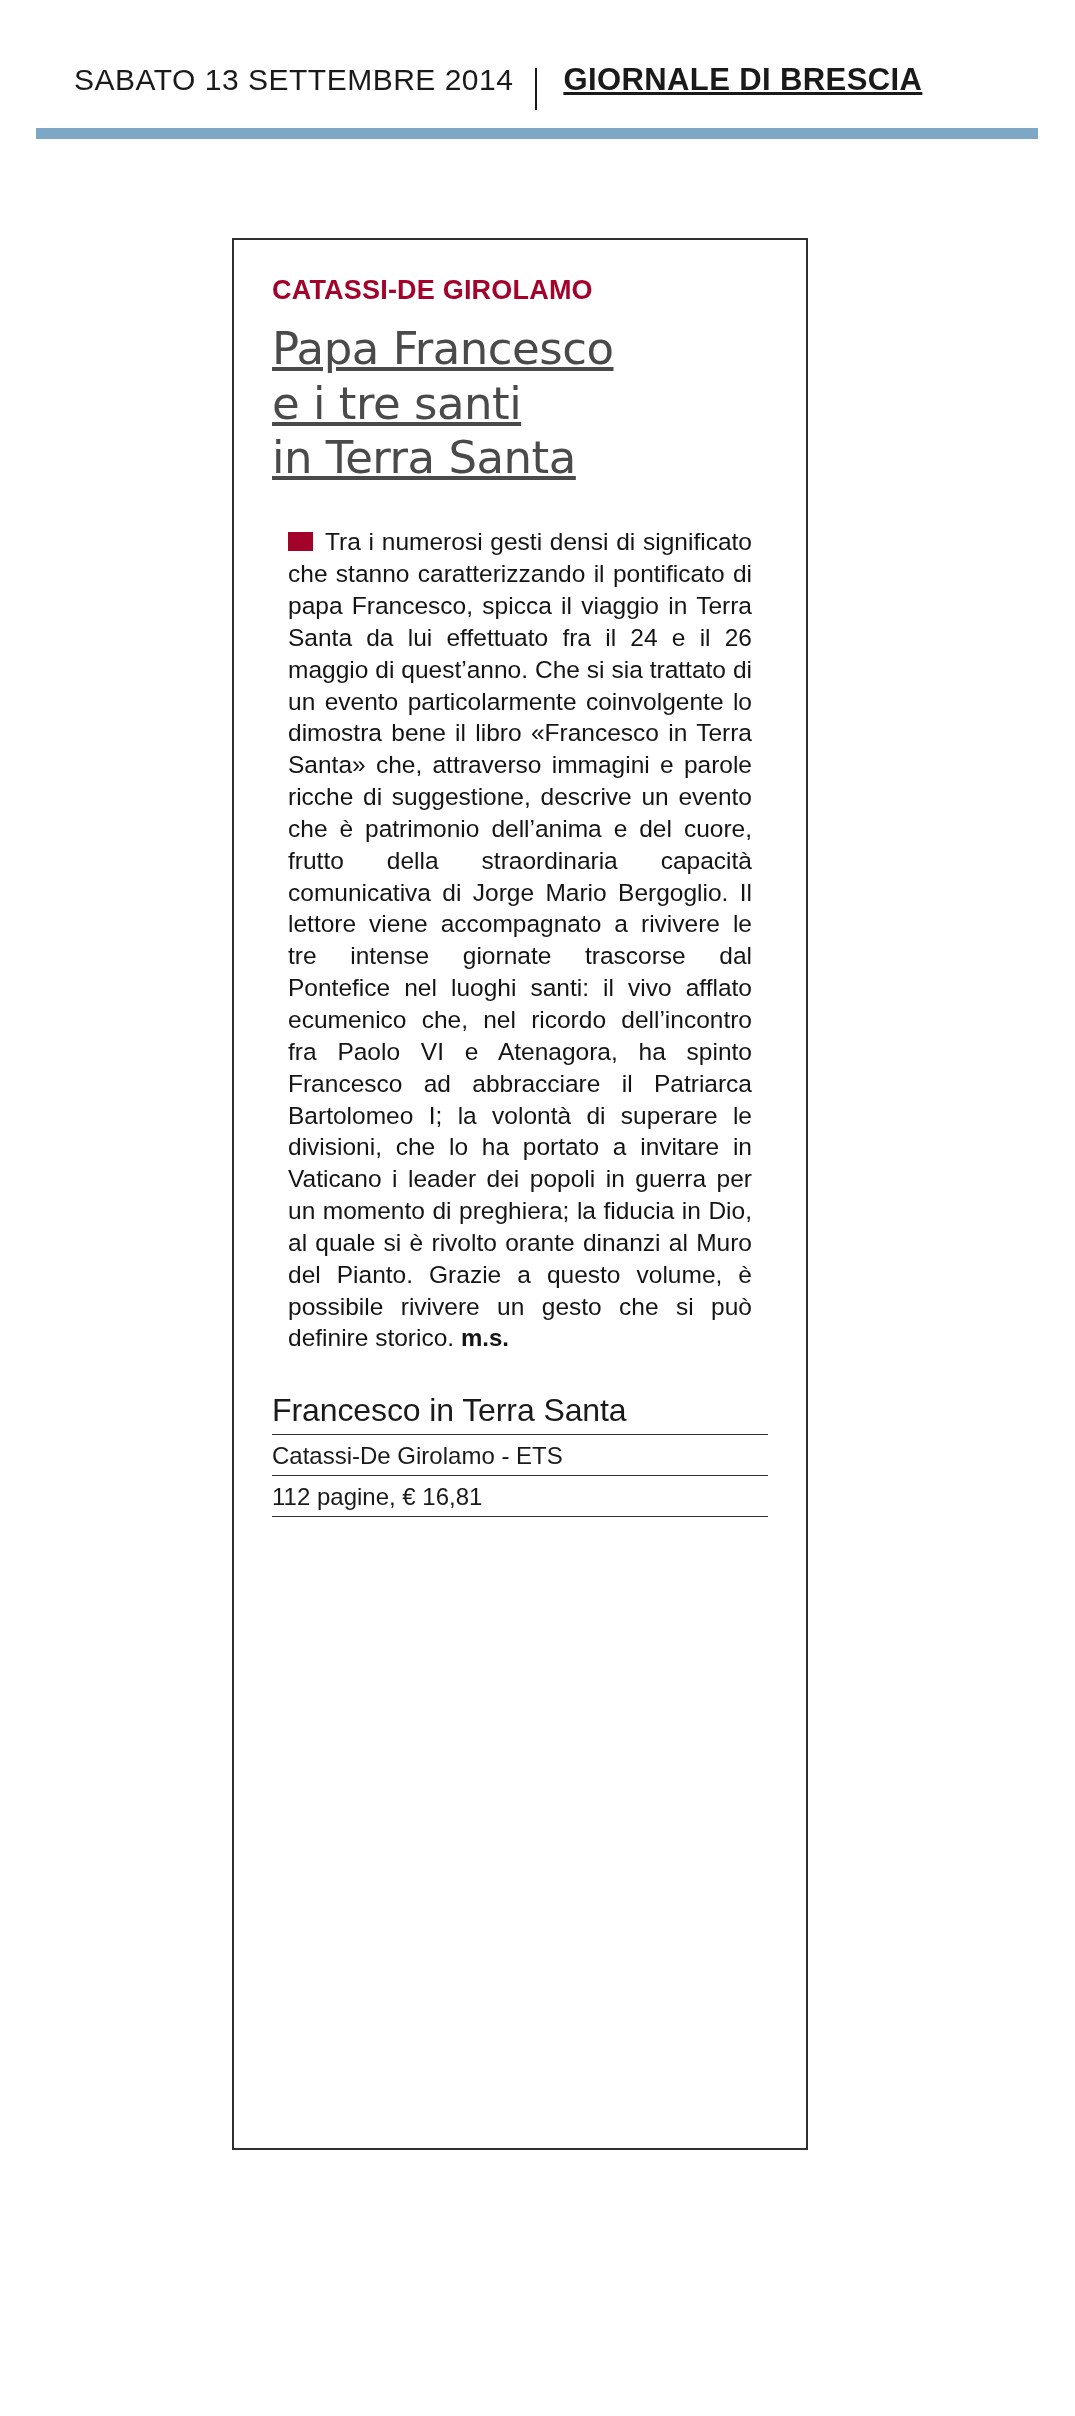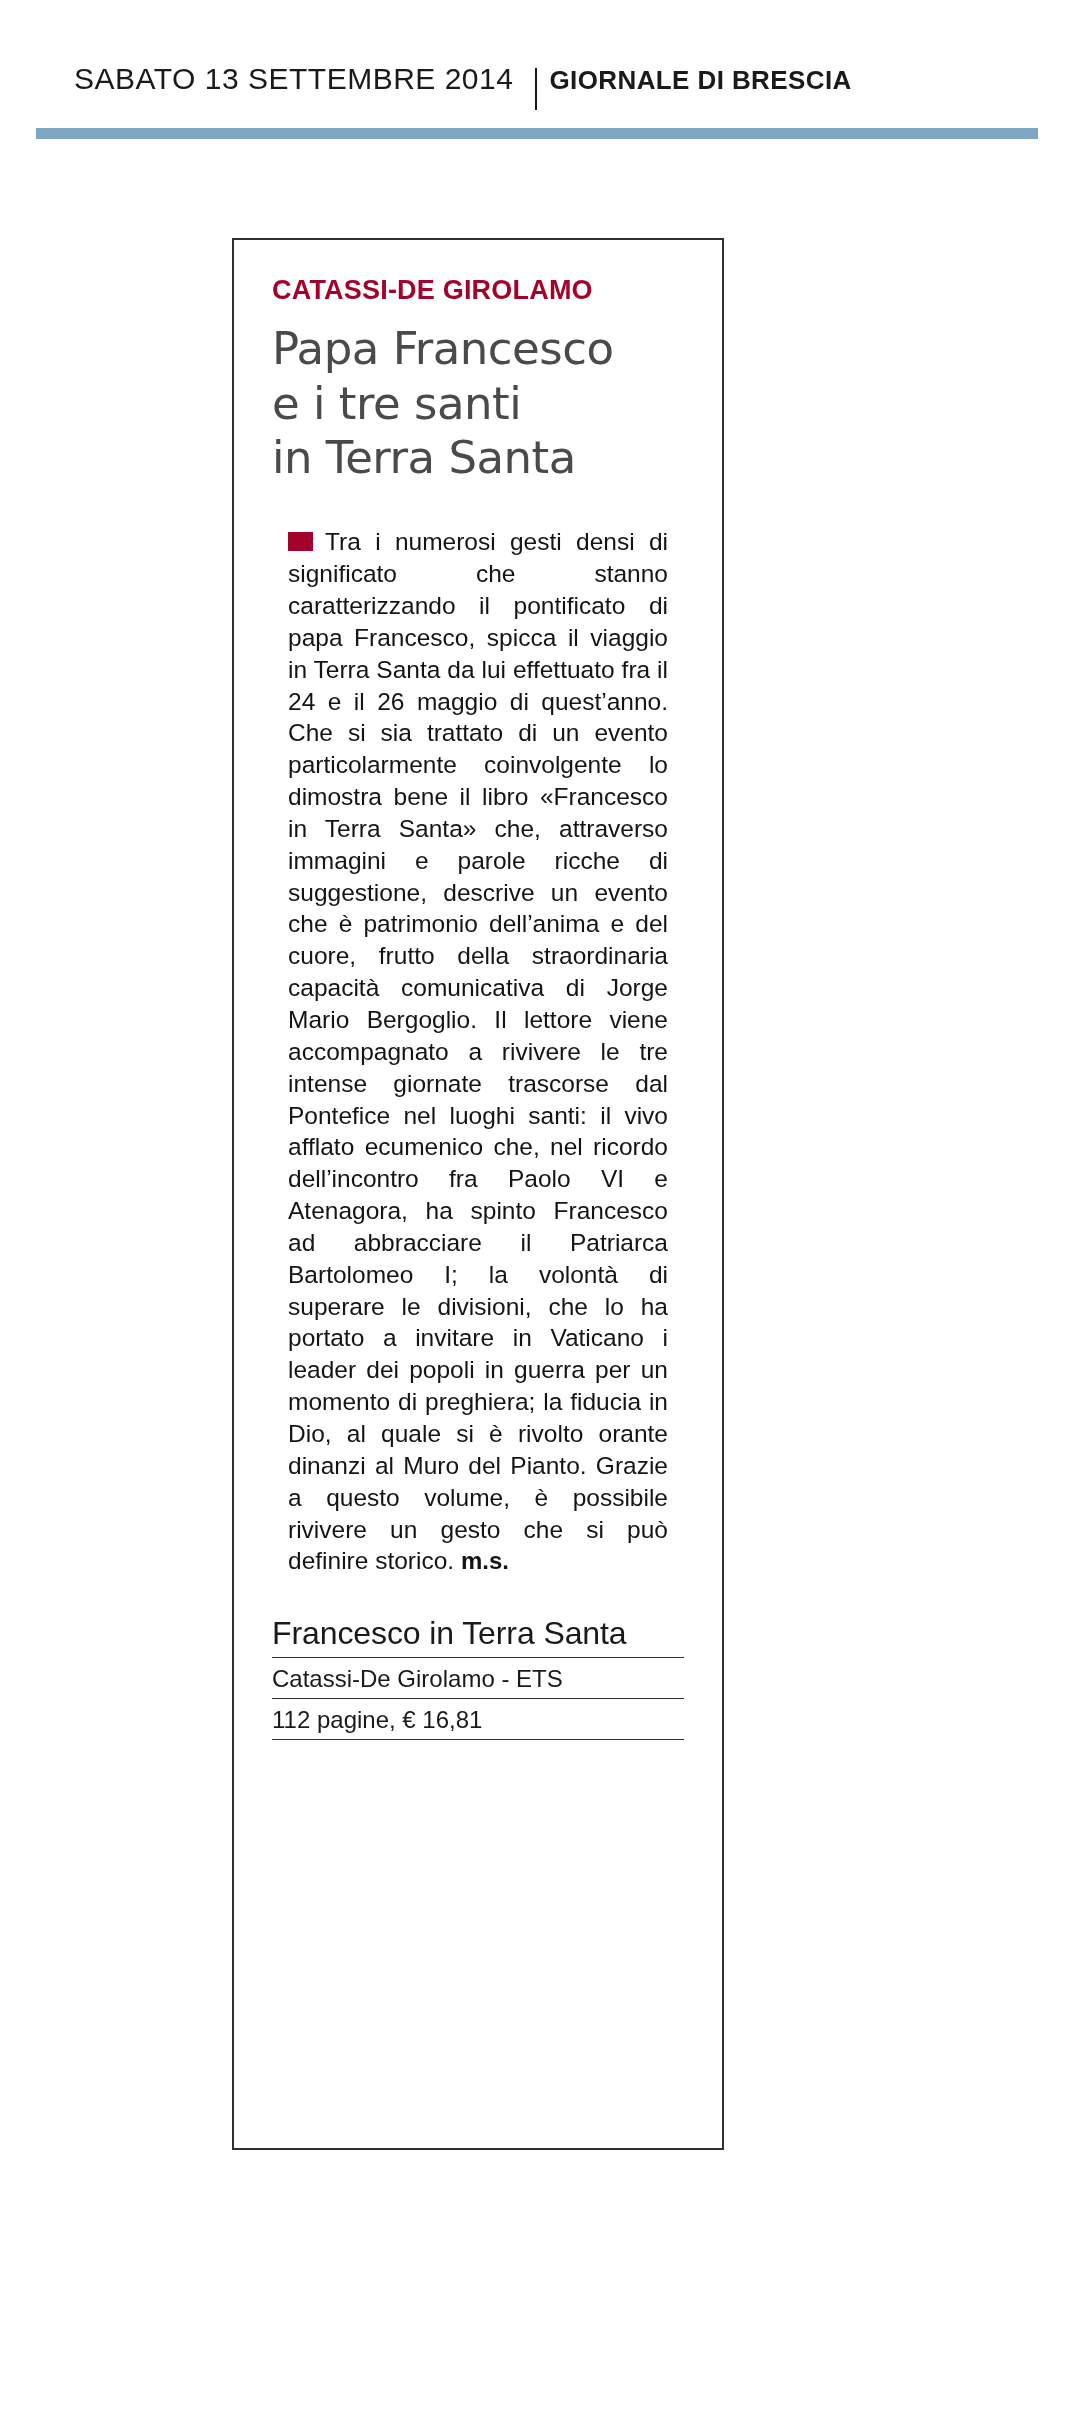--- a/index.html
+++ b/index.html
@@ -36,41 +36,42 @@
   }
   .masthead-divider {
     width: 2px;
     align-self: stretch;
     background: #1a1a1a;
     height: 42px;
     position: relative;
     top: 6px;
   }
   .masthead-title {
-    font-size: 26px;
+    font-size: 31px;
     font-weight: bold;
     letter-spacing: 0.4px;
-    padding-left: 12px;
+    padding-left: 26px;
     white-space: nowrap;
+    text-decoration: underline;
   }
   .masthead-rule {
     position: absolute;
     left: 36px;
     top: 128px;
     width: 1002px;
     height: 11px;
     background: #7da7c4;
   }
 
   
   .article-box {
     position: absolute;
     left: 232px;
     top: 238px;
-    width: 492px;
+    width: 576px;
     height: 1912px;
     border: 2px solid #2f2f2f;
     box-sizing: border-box;
     background: #fff;
   }
   .article-inner {
     padding: 36px 38px 0 38px;
   }
 
   .kicker {
@@ -84,21 +85,21 @@
 
   .headline {
     font-family: "DejaVu Sans", sans-serif;
     font-weight: 400;
     color: #4a4a4a;
     font-size: 45px;
     line-height: 1.22;
     margin: 0 0 40px 0;
     letter-spacing: -0.5px;
   }
-  .headline span { display: block; }
+  .headline span { display: block; text-decoration: underline; }
 
   
   .body-text {
     font-size: 24.5px;
     line-height: 1.30;
     text-align: justify;
     text-justify: inter-word;
     color: #141414;
     font-family: "Liberation Sans", sans-serif;
     margin: 16px;

